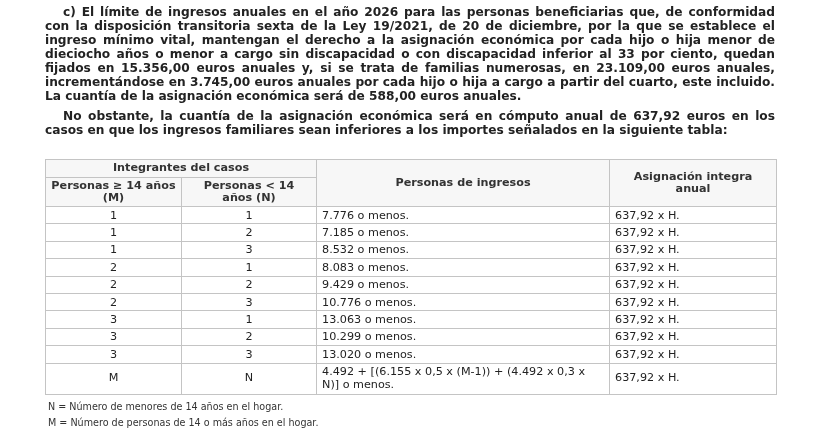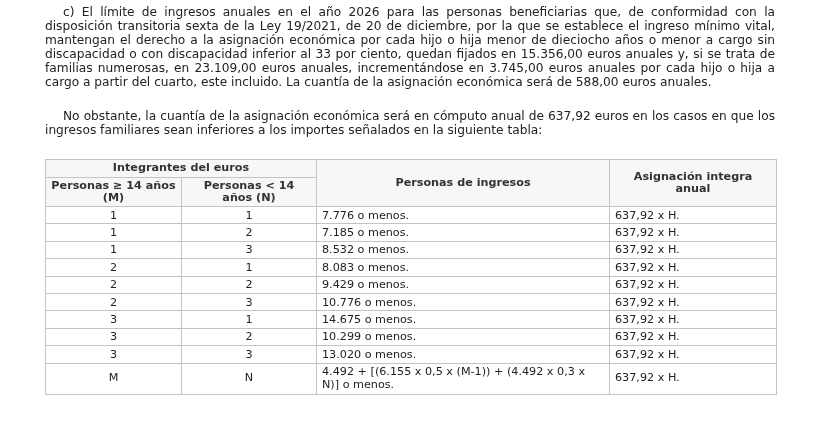--- a/index.html
+++ b/index.html
@@ -3,21 +3,21 @@
 <meta charset="utf-8">
 <style>
   html, body { margin: 0; padding: 0; background: #ffffff; }
   body {
     width: 820px; height: 448px; overflow: hidden; position: relative;
     font-family: "DejaVu Sans", sans-serif; color: #222222;
   }
   .para {
     position: absolute; left: 45px; width: 730px;
     font-size: 12.2px; line-height: 14px; text-align: justify;
-    text-indent: 18px; margin: 0;
+    text-indent: 18px; margin: 0; font-weight: bold;
   }
   #p1 { top: 5px; }
   #p2 { top: 109px; }
   table.main {
     position: absolute; left: 45px; top: 159px;
     border-collapse: collapse; width: 731px;
     font-size: 11.2px; table-layout: fixed;
   }
   table.main th, table.main td {
     border: 1px solid #c4c4c4; padding: 0 5px;
@@ -48,21 +48,21 @@
 
 <table class="main">
   <colgroup>
     <col style="width:136px">
     <col style="width:135px">
     <col style="width:293px">
     <col style="width:167px">
   </colgroup>
   <thead>
     <tr>
-      <th class="group" colspan="2">Integrantes del euros</th>
+      <th class="group" colspan="2">Integrantes del casos</th>
       <th class="tall left-tall" rowspan="2">Personas de ingresos</th>
       <th class="tall" rowspan="2">Asignación integra anual</th>
     </tr>
     <tr>
       <th class="sub">Personas ≥ 14 años (M)</th>
       <th class="sub">Personas &lt; 14 años (N)</th>
     </tr>
   </thead>
   <tbody>
     <tr>
@@ -97,21 +97,21 @@
     </tr>
     <tr>
       <td class="c">2</td>
       <td class="c">3</td>
       <td class="l">10.776 o menos.</td>
       <td class="l">637,92 x H.</td>
     </tr>
     <tr>
       <td class="c">3</td>
       <td class="c">1</td>
-      <td class="l">14.675 o menos.</td>
+      <td class="l">13.063 o menos.</td>
       <td class="l">637,92 x H.</td>
     </tr>
     <tr>
       <td class="c">3</td>
       <td class="c">2</td>
       <td class="l">10.299 o menos.</td>
       <td class="l">637,92 x H.</td>
     </tr>
     <tr>
       <td class="c">3</td>
@@ -122,13 +122,15 @@
     <tr class="last">
       <td class="c">M</td>
       <td class="c">N</td>
       <td class="l">4.492 + [(6.155 x 0,5 x (M-1)) + (4.492 x 0,3 x N)] o menos.</td>
       <td class="l">637,92 x H.</td>
     </tr>
   </tbody>
 </table>
 
 <div class="notes">
+  <div>N = Número de menores de 14 años en el hogar.</div>
+  <div>M = Número de personas de 14 o más años en el hogar.</div>
 </div>
 
 </body></html>

